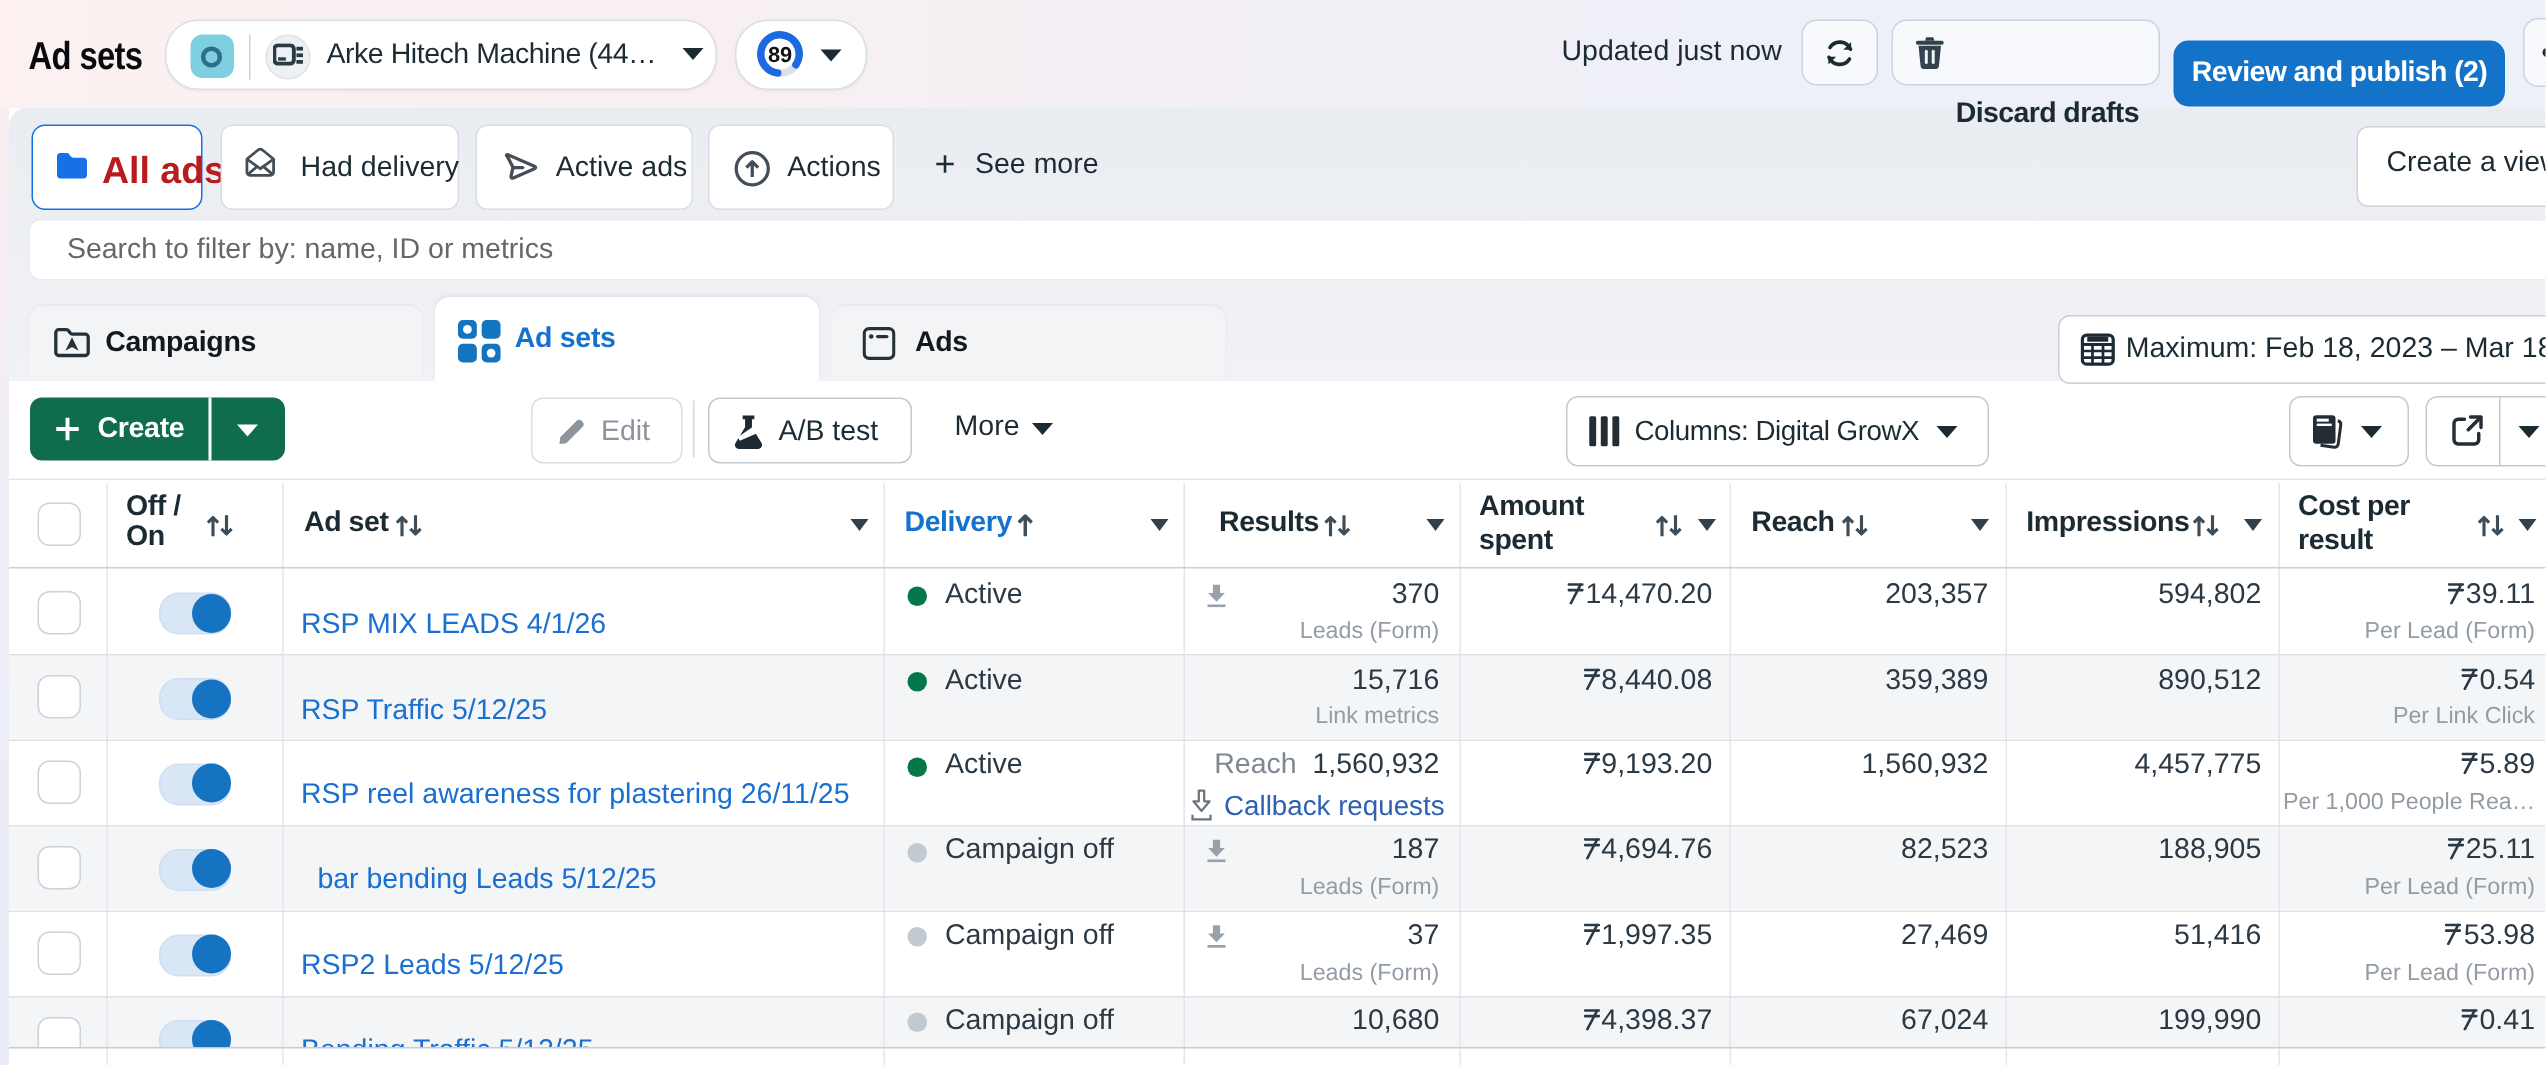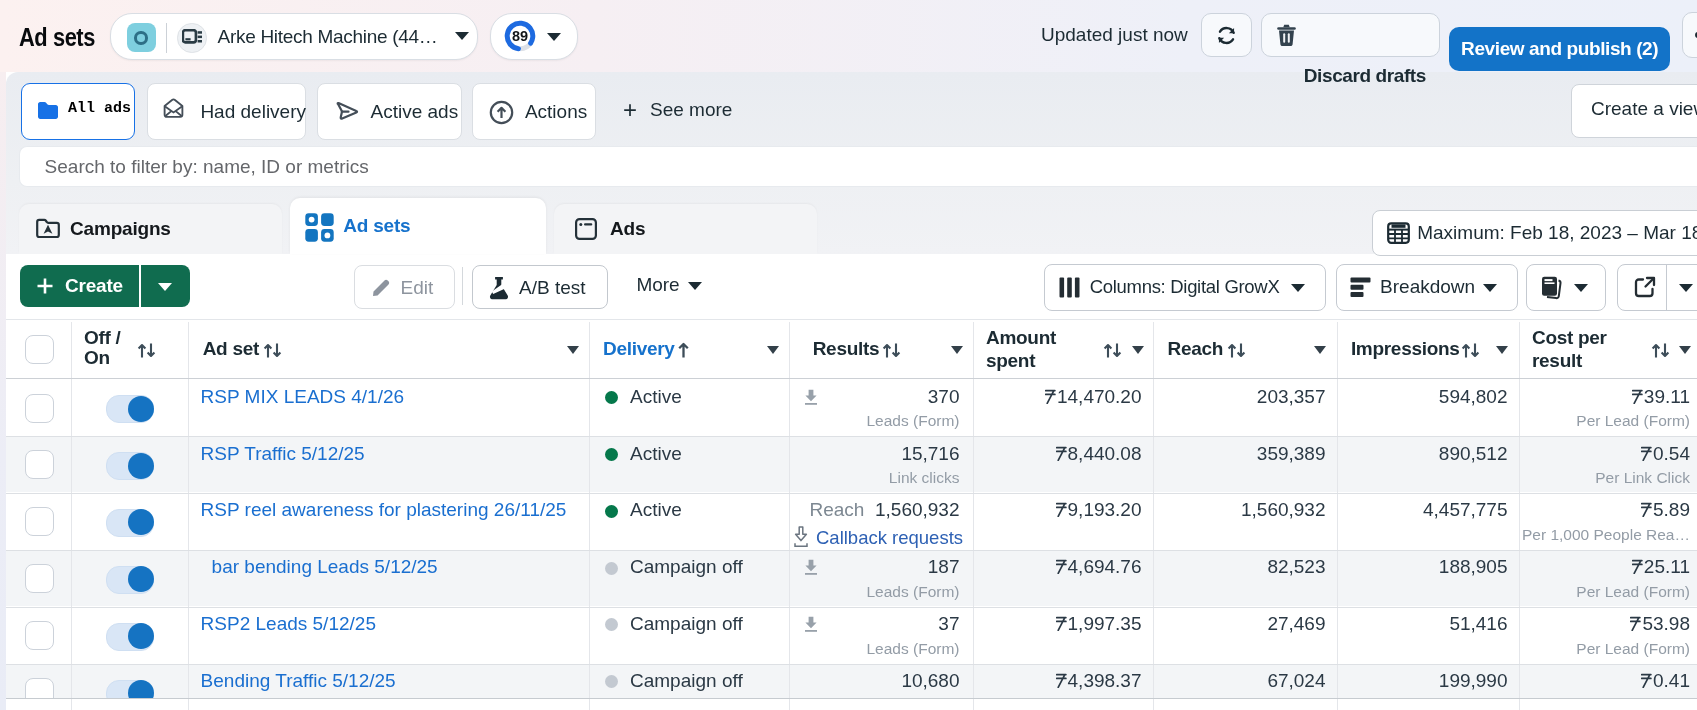--- a/index.html
+++ b/index.html
@@ -11,21 +11,21 @@
 .whitearea{left:6px;top:254px;width:1691px;height:456px;background:#fff;}
 .title{left:19px;top:22px;font-size:26px;font-weight:700;color:#080a0d;letter-spacing:-0.5px;transform:scaleX(0.84);transform-origin:0 0;}
 .pill{background:#fff;border:1px solid #d9dee4;border-radius:22px;box-shadow:0 1px 2px rgba(0,0,0,0.05);}
 .caret{width:0;height:0;border-left:7px solid transparent;border-right:7px solid transparent;border-top:8px solid #1c2b33;}
 .btn{background:#fff;border:1px solid #d5d9df;border-radius:8px;}
 .txt{color:#1c2b33;font-size:19px;white-space:nowrap;}
 .vline{position:absolute;width:1px;background:#e4e6ea;}
 .hline{position:absolute;height:1px;background:#dde0e4;}
 .rowband{position:absolute;left:6px;width:1691px;height:55px;background:#f3f5f7;}
 .cell{position:absolute;font-size:19px;color:#2b3945;white-space:nowrap;}
-.name{position:absolute;font-size:19px;color:#1a6fd0;white-space:nowrap;}
+.name{position:absolute;font-size:19px;color:#1a6fd0;white-space:nowrap;margin-top:20px;}
 .sub{position:absolute;font-size:15.5px;color:#939ca6;}
 .num{text-align:right;}
 .dot{position:absolute;width:13px;height:13px;border-radius:50%;}
 .toggle{position:absolute;width:46px;height:26px;border-radius:13px;background:#d9e6f6;border:1px solid #cfdff2;}
 .knob{position:absolute;right:-1px;top:-0.5px;width:26px;height:26px;border-radius:50%;background:#1573c2;}
 .cb{position:absolute;width:29px;height:29px;border:1.5px solid #ccd2da;border-radius:8px;background:#fff;box-sizing:border-box;}
 .caret2{width:0;height:0;border-left:6.5px solid transparent;border-right:6.5px solid transparent;border-top:8px solid #334049;}
 .rs{display:inline-block;vertical-align:-1px;margin-right:1px;}
 .hdr{position:absolute;font-size:19px;font-weight:700;color:#1c2b33;letter-spacing:-0.3px;white-space:nowrap;}
 </style></head>
@@ -86,21 +86,21 @@
   <div style="position:absolute;left:0;top:11px;width:100%;text-align:center;color:#fff;font-size:19px;font-weight:700;letter-spacing:-0.4px;">Review and publish (2)</div>
 </div>
 <div class="abs btn" style="left:1681.7px;top:12.3px;width:40px;height:44.2px;background:#f7f9fc;border-color:#ccd3dc;border-radius:10px;">
   <div style="position:absolute;left:12px;top:19px;width:6px;height:6px;border-radius:50%;background:#1c2b33;"></div>
 </div>
 
 <div class="abs" style="left:21px;top:83px;width:114px;height:56.5px;background:#fff;border:1.5px solid #1771e6;border-radius:9px;box-sizing:border-box;">
   <svg style="position:absolute;left:15px;top:17px;" width="22" height="19" viewBox="0 0 22 19">
     <path d="M1 3.2 C1 2 2 1 3.2 1 L7.4 1 C8.1 1 8.7 1.3 9.1 1.8 L10.3 3.3 C10.7 3.8 11.3 4.1 12 4.1 L18.8 4.1 C20 4.1 21 5.1 21 6.3 L21 15.8 C21 17 20 18 18.8 18 L3.2 18 C2 18 1 17 1 15.8 Z" fill="#1771e6"></path>
   </svg>
-  <div style="position:absolute;left:46px;top:16px;font-size:15px;font-weight:700;color:#000000;white-space:nowrap;font-family:Liberation Mono, monospace;">All ads</div>
+  <div style="position:absolute;left:46px;top:16px;font-size:25px;font-weight:700;color:#b91c1c;white-space:nowrap;">All ads</div>
 </div>
 <div class="abs btn" style="left:147.4px;top:83px;width:159.1px;height:56.5px;box-sizing:border-box;border-color:#dadee3;">
   <svg style="position:absolute;left:15px;top:14px;" width="21" height="20" viewBox="0 0 26 24">
     <path d="M2 9.5 L11.2 2.1 C12.3 1.2 13.7 1.2 14.8 2.1 L24 9.5 L24 20.4 C24 21.8 22.9 23 21.5 23 L4.5 23 C3.1 23 2 21.8 2 20.4 Z" fill="none" stroke="#444e58" stroke-width="2.3" stroke-linejoin="round"></path>
     <path d="M2.6 10 L13 17.5 L23.4 10 M3 22 L10.6 15.6 M23 22 L15.4 15.6" fill="none" stroke="#444e58" stroke-width="2.3"></path>
   </svg>
   <div class="txt" style="position:absolute;left:52px;top:17px;">Had delivery</div>
 </div>
 <div class="abs btn" style="left:316.5px;top:83px;width:145.9px;height:56.5px;box-sizing:border-box;border-color:#dadee3;">
   <svg style="position:absolute;left:17px;top:16px;" width="25" height="25" viewBox="0 0 25 25">
@@ -190,29 +190,20 @@
 <div class="caret abs" style="left:688px;top:282px;"></div>
 <div class="abs btn" style="left:1043.7px;top:263.8px;width:280.3px;height:45.1px;border-color:#c5cad1;">
   <svg style="position:absolute;left:14px;top:12px;" width="21" height="21" viewBox="0 0 21 21">
     <rect x="0.5" y="0.5" width="4.6" height="20" rx="1" fill="#242d33"></rect>
     <rect x="8.2" y="0.5" width="4.6" height="20" rx="1" fill="#242d33"></rect>
     <rect x="15.9" y="0.5" width="4.6" height="20" rx="1" fill="#242d33"></rect>
   </svg>
   <div class="txt" style="position:absolute;left:45px;top:11px;font-size:18.5px;letter-spacing:-0.3px;">Columns: Digital GrowX</div>
   <div class="caret" style="position:absolute;left:246px;top:19px;"></div>
 </div>
-<div class="abs btn" style="left:1336.1px;top:263.8px;width:180.3px;height:45.1px;border-color:#c5cad1;">
-  <svg style="position:absolute;left:13px;top:12px;" width="21" height="21" viewBox="0 0 21 21">
-    <rect x="0.5" y="0.5" width="20" height="5" rx="1" fill="#242d33"></rect>
-    <rect x="0.5" y="7.7" width="13" height="5" rx="1" fill="#242d33"></rect>
-    <rect x="0.5" y="14.9" width="13" height="5" rx="1" fill="#242d33"></rect>
-  </svg>
-  <div class="txt" style="position:absolute;left:43px;top:11px;">Breakdown</div>
-  <div class="caret" style="position:absolute;left:146px;top:19px;"></div>
-</div>
 <div class="abs btn" style="left:1526.4px;top:263.8px;width:77.8px;height:45.1px;border-color:#c5cad1;">
   <svg style="position:absolute;left:13px;top:11px;" width="23" height="24" viewBox="0 0 23 24">
     <rect x="2" y="0.8" width="15" height="19" rx="2.2" fill="#242d33"></rect>
     <rect x="4.5" y="3.1" width="8" height="2" fill="#fff"></rect>
     <rect x="4.5" y="6.4" width="10" height="1.6" fill="#fff"></rect>
     <path d="M18.5 4.5 C19.8 4.8 20.7 5.9 20.5 7.2 L18.8 20.1 C18.6 21.4 17.4 22.3 16.1 22.1 L7 20.9" fill="none" stroke="#242d33" stroke-width="2"></path>
   </svg>
   <div class="caret" style="position:absolute;left:47px;top:19px;"></div>
 </div>
 <div class="abs btn" style="left:1616.6px;top:263.8px;width:93.4px;height:45.1px;border-color:#c5cad1;">
@@ -313,21 +304,21 @@
   <div class="sub num" style="left:1460px;top:90.4px;width:230px;">Per Lead (Form)</div>
 
   <div class="cb" style="left:25px;top:128.8px;"></div>
   <div class="toggle" style="left:106.3px;top:130.4px;">
         <div class="knob"></div>
       </div>
   <div class="name" style="left:200.6px;top:120.9px;">RSP Traffic 5/12/25</div>
   <div class="dot" style="left:604.5px;top:126.1px;background:#05784b;"></div>
   <div class="cell" style="left:630px;top:120.9px;">Active</div>
   <div class="cell num" style="left:793px;top:120.9px;width:166.5px;">15,716</div>
-  <div class="sub num" style="left:793px;top:147.3px;width:166.5px;">Link clicks</div>
+  <div class="sub num" style="left:793px;top:147.3px;width:166.5px;">Link metrics</div>
   <div class="cell num" style="left:977px;top:120.9px;width:164.5px;"><svg class="rs" width="11" height="15" viewBox="0 0 11 15">
           <path d="M0.7 1.6 H9.9 M0.7 5.4 H9.9 M8.8 1.6 L2.2 14.3" stroke="#2b3945" stroke-width="1.7" fill="none" stroke-linecap="round"></path>
         </svg>8,440.08</div>
   <div class="cell num" style="left:1157px;top:120.9px;width:168.5px;">359,389</div>
   <div class="cell num" style="left:1341px;top:120.9px;width:166.5px;">890,512</div>
   <div class="cell num" style="left:1523px;top:120.9px;width:167px;"><svg class="rs" width="11" height="15" viewBox="0 0 11 15">
           <path d="M0.7 1.6 H9.9 M0.7 5.4 H9.9 M8.8 1.6 L2.2 14.3" stroke="#2b3945" stroke-width="1.7" fill="none" stroke-linecap="round"></path>
         </svg>0.54</div>
   <div class="sub num" style="left:1460px;top:147.3px;width:230px;">Per Link Click</div>
 

